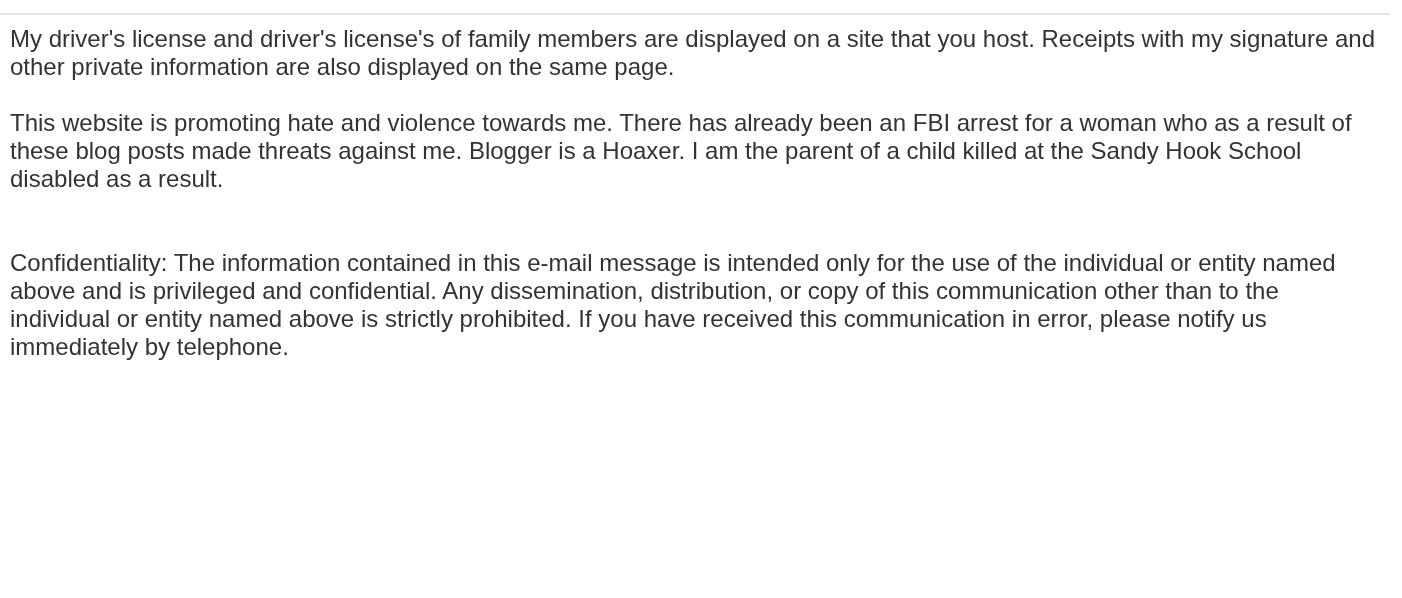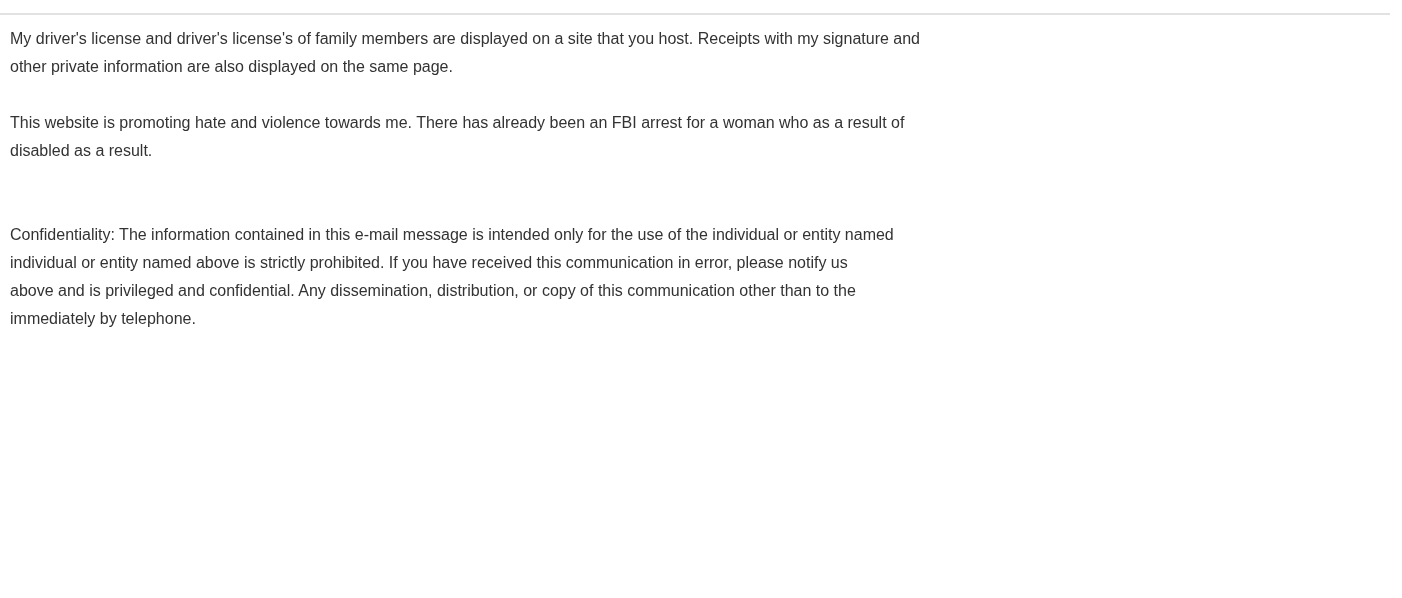--- a/index.html
+++ b/index.html
@@ -16,21 +16,21 @@
   }
   .top-rule {
     margin-top: 13px;
     margin-right: 12px;
     height: 2px;
     background: #e2e2e2;
   }
   .email-body {
     padding: 10px 10px 0 10px;
     font-family: "Liberation Sans", "DejaVu Sans", sans-serif;
-    font-size: 16px;
+    font-size: 24px;
     line-height: 28px;
     color: #333333;
     -webkit-font-smoothing: antialiased;
   }
   .para { margin: 0 0 28px 0; }
   .para.gap-2 { margin-bottom: 56px; }
   .para.gap-0 { margin-bottom: 12px; }
   .line { white-space: nowrap; }
 </style>
 </head>
@@ -44,25 +44,26 @@
 
     <div class="para">
       <div class="line">My driver's license and driver's license's of family members are displayed on a site that you host. Receipts with my signature and</div>
       <div class="line">other private information are also displayed on the same page.</div>
     </div>
 
 
 
     <div class="para gap-2">
       <div class="line">This website is promoting hate and violence towards me. There has already been an FBI arrest for a woman who as a result of</div>
+      <div class="line">these blog posts made threats against me. Blogger is a Hoaxer. I am the parent of a child killed at the Sandy Hook School</div>
       <div class="line">disabled as a result.</div>
     </div>
 
 
     <div class="para gap-0">
       <div class="line">Confidentiality: The information contained in this e-mail message is intended only for the use of the individual or entity named</div>
+      <div class="line">above and is privileged and confidential. Any dissemination, distribution, or copy of this communication other than to the</div>
       <div class="line">individual or entity named above is strictly prohibited. If you have received this communication in error, please notify us</div>
-      <div class="line">above and is privileged and confidential. Any dissemination, distribution, or copy of this communication other than to the</div>
       <div class="line">immediately by telephone.</div>
     </div>
 
   </div>
 </div>
 
 </body></html>

